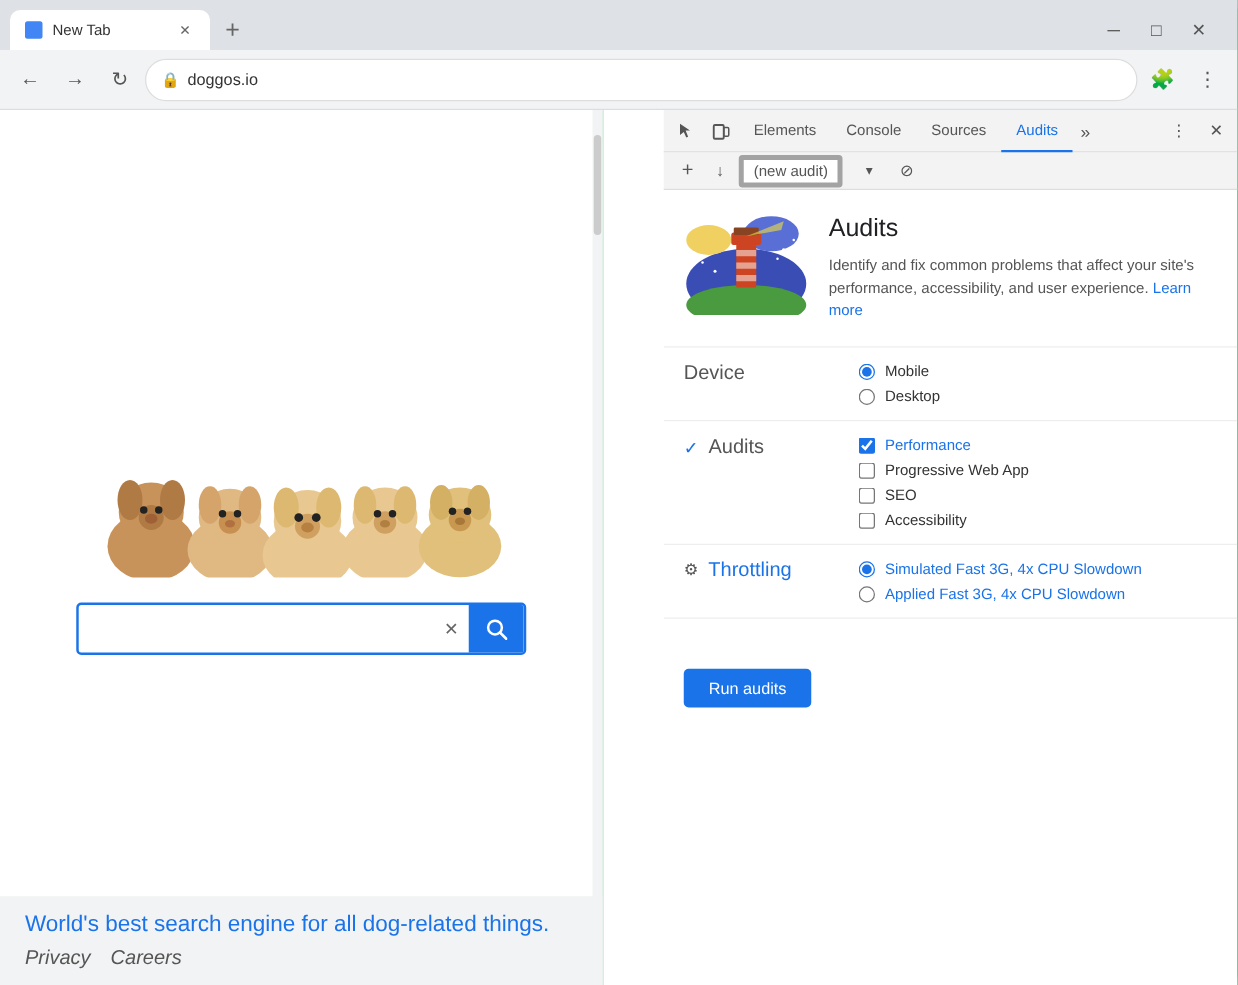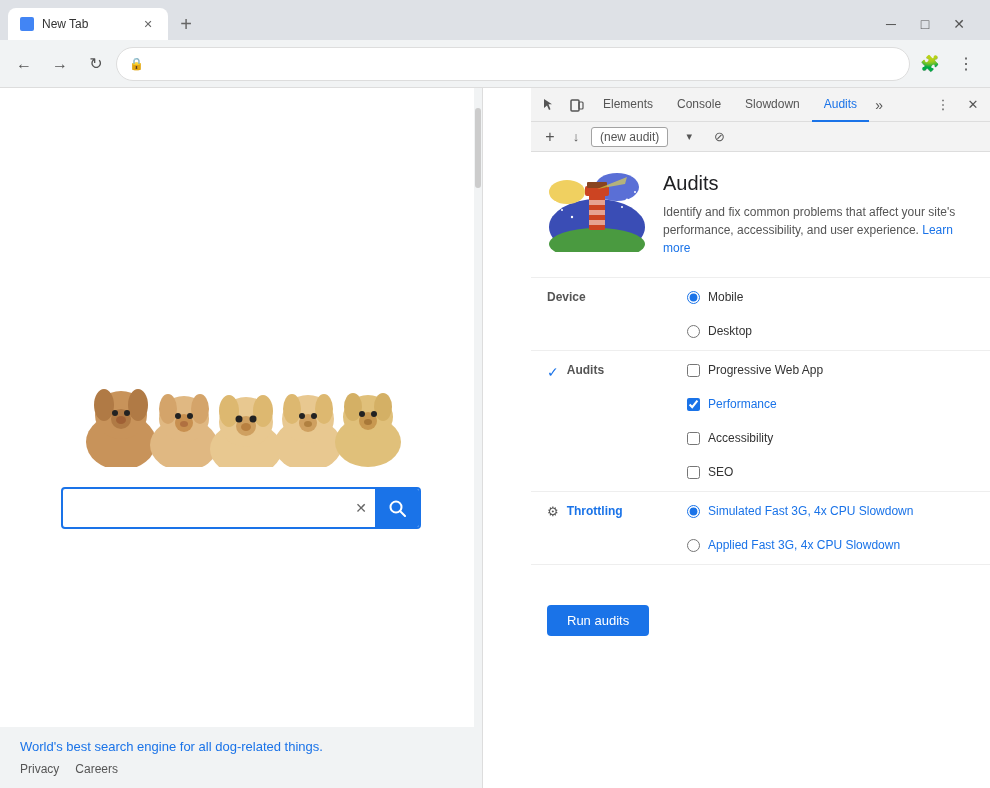--- a/index.html
+++ b/index.html
@@ -240,39 +240,40 @@
       cursor: pointer;
       font-size: 16px;
     }
 
     .website-footer {
       background: #f1f3f4;
       padding: 12px 20px;
     }
 
     .footer-tagline {
-      font-size: 13px;
+      font-size: 18px;
       color: #666;
       margin-bottom: 8px;
     }
 
     .footer-tagline span {
       color: #1a73e8;
     }
 
     .footer-links {
       display: flex;
       gap: 16px;
     }
 
     .footer-link {
-      font-size: 12px;
+      font-size: 16px;
       color: #555;
       cursor: pointer;
       text-decoration: none;
+      font-style: italic;
     }
 
     .scroll-thumb {
       width: 6px;
       height: 80px;
       background: #ccc;
       border-radius: 3px;
       margin: 2px auto;
       margin-top: 20px;
     }
@@ -377,21 +378,21 @@
       justify-content: center;
       cursor: pointer;
       color: #555;
       font-size: 16px;
     }
 
     .audit-new-label {
       font-size: 12px;
       color: #555;
       padding: 2px 8px;
-      border: 1px solid #a3a3a3;
+      border: 4px solid #a3a3a3;
       border-radius: 3px;
       background: white;
       cursor: pointer;
     }
 
     
     .audits-content {
       flex: 1;
       overflow-y: auto;
       padding: 0;
@@ -441,35 +442,35 @@
       flex-shrink: 0;
     }
 
     .section-check {
       color: #1a73e8;
       font-size: 14px;
       margin-top: 1px;
     }
 
     .section-name {
-      font-size: 12px;
-      color: #555;
-      font-weight: 700;
+      font-size: 16px;
+      color: #555;
+      font-weight: 400;
     }
 
     .section-gear {
       font-size: 13px;
       color: #555;
     }
 
     .section-options {
       flex: 1;
       display: flex;
       flex-direction: column;
-      gap: 20px;
+      gap: 6px;
     }
 
     .radio-option, .checkbox-option {
       display: flex;
       align-items: center;
       gap: 8px;
       font-size: 12px;
       color: #333;
       cursor: pointer;
     }
@@ -525,20 +526,21 @@
       <div class="win-btn">✕</div>
     </div>
   </div>
 
   <div class="nav-bar">
     <div class="nav-btn">←</div>
     <div class="nav-btn">→</div>
     <div class="nav-btn">↻</div>
     <div class="address-bar">
       <span class="lock-icon">🔒</span>
+      <span class="address-text">doggos.io</span>
     </div>
     <div class="toolbar-icons">
       <div class="toolbar-icon-btn">🧩</div>
       <div class="toolbar-icon-btn">⋮</div>
     </div>
   </div>
 
   <div class="content-area">
 
     <div class="website-panel">
@@ -632,21 +634,21 @@
         <div class="devtools-tool-btn">
           <svg width="16" height="16" viewBox="0 0 16 16">
             <rect x="2" y="3" width="8" height="11" rx="1" fill="none" stroke="#555" stroke-width="1.5"></rect>
             <rect x="10" y="5" width="4" height="7" rx="1" fill="none" stroke="#555" stroke-width="1.2"></rect>
           </svg>
         </div>
 
         <div class="devtools-tabs">
           <div class="devtools-tab">Elements</div>
           <div class="devtools-tab">Console</div>
-          <div class="devtools-tab">Slowdown</div>
+          <div class="devtools-tab">Sources</div>
           <div class="devtools-tab active">Audits</div>
           <div class="devtools-more">»</div>
         </div>
 
         <div class="devtools-actions">
           <div class="devtools-action-btn">⋮</div>
           <div class="devtools-action-btn">✕</div>
         </div>
       </div>
 
@@ -720,35 +722,35 @@
           </div>
         </div>
 
         
         <div class="audits-section">
           <div class="section-label">
             <span class="section-check">✓</span>
             <span class="section-name">Audits</span>
           </div>
           <div class="section-options">
-            <label class="checkbox-option">
-              <input type="checkbox" style="">
-              <span>Progressive Web App</span>
-            </label>
             <label class="checkbox-option checked-item">
               <input type="checkbox" checked="" style="">
               <span>Performance</span>
             </label>
             <label class="checkbox-option">
               <input type="checkbox" style="">
-              <span>Accessibility</span>
+              <span>Progressive Web App</span>
             </label>
             <label class="checkbox-option">
               <input type="checkbox" style="">
               <span>SEO</span>
+            </label>
+            <label class="checkbox-option">
+              <input type="checkbox" style="">
+              <span>Accessibility</span>
             </label>
           </div>
         </div>
 
         
         <div class="audits-section">
           <div class="section-label">
             <span class="section-gear">⚙</span>
             <span class="section-name" style="color:#1a73e8">Throttling</span>
           </div>

